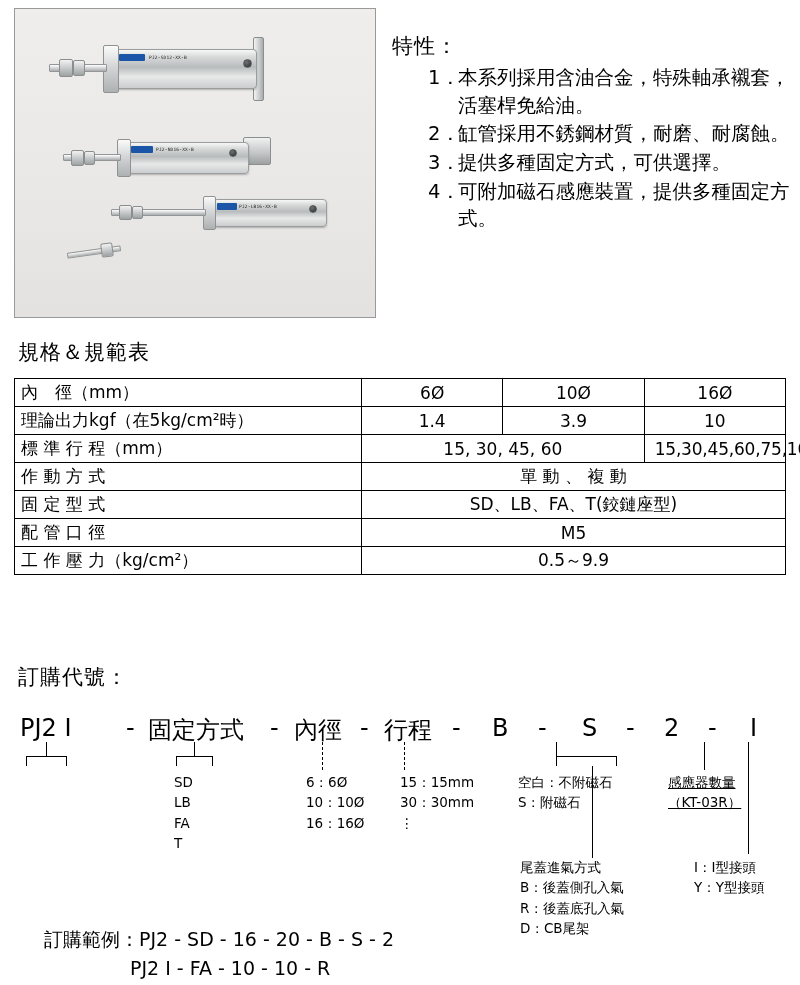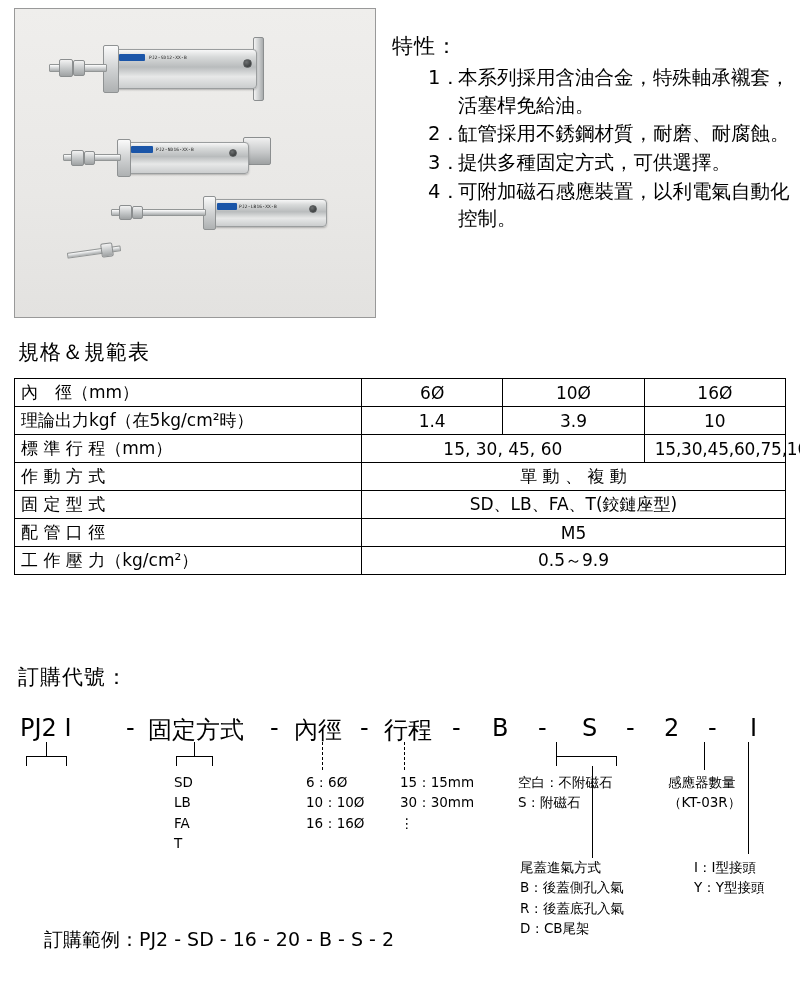--- a/index.html
+++ b/index.html
@@ -262,21 +262,21 @@
       <div class="feature-row">
         <span class="feature-num">2．</span>
         <span class="feature-text">缸管採用不銹鋼材質，耐磨、耐腐蝕。</span>
       </div>
       <div class="feature-row">
         <span class="feature-num">3．</span>
         <span class="feature-text">提供多種固定方式，可供選擇。</span>
       </div>
       <div class="feature-row">
         <span class="feature-num">4．</span>
-        <span class="feature-text">可附加磁石感應裝置，以利電氣自動化控制。</span>
+        <span class="feature-text">可附加磁石感應裝置，提供多種固定方式。</span>
       </div>
     </div>
   </div>
 
   <div class="spec-title">規格＆規範表</div>
 
   <table class="spec">
     <tbody>
       <tr>
         <td class="lbl" style="width:330px;">內　徑（mm）</td>
@@ -375,34 +375,35 @@
     <span class="ln">15：15mm</span>
     <span class="ln">30：30mm</span>
     <span class="ln">⋮</span>
   </div>
 
   <div class="legend" style="left:518px; top:772px;">
     <span class="ln">空白：不附磁石</span>
     <span class="ln">S：附磁石</span>
   </div>
 
-  <div class="legend" style="left:668px; top:772px;">
+  <div class="legend" style="left:668px; top:772px;text-decoration:underline;">
     <span class="ln">感應器數量</span>
     <span class="ln">（KT-03R）</span>
   </div>
 
   <div class="legend" style="left:520px; top:857px;">
     <span class="ln">尾蓋進氣方式</span>
     <span class="ln">B：後蓋側孔入氣</span>
     <span class="ln">R：後蓋底孔入氣</span>
     <span class="ln">D：CB尾架</span>
   </div>
 
   <div class="legend" style="left:694px; top:857px;">
     <span class="ln">I：I型接頭</span>
     <span class="ln">Y：Y型接頭</span>
   </div>
 
   <div class="example">
     <span class="ln">訂購範例：PJ2 - SD - 16 - 20 - B - S - 2</span>
+    <span class="ex2">PJ2 I - FA - 10 - 10 - R</span>
   </div>
 
 </div>
 
 </body></html>

